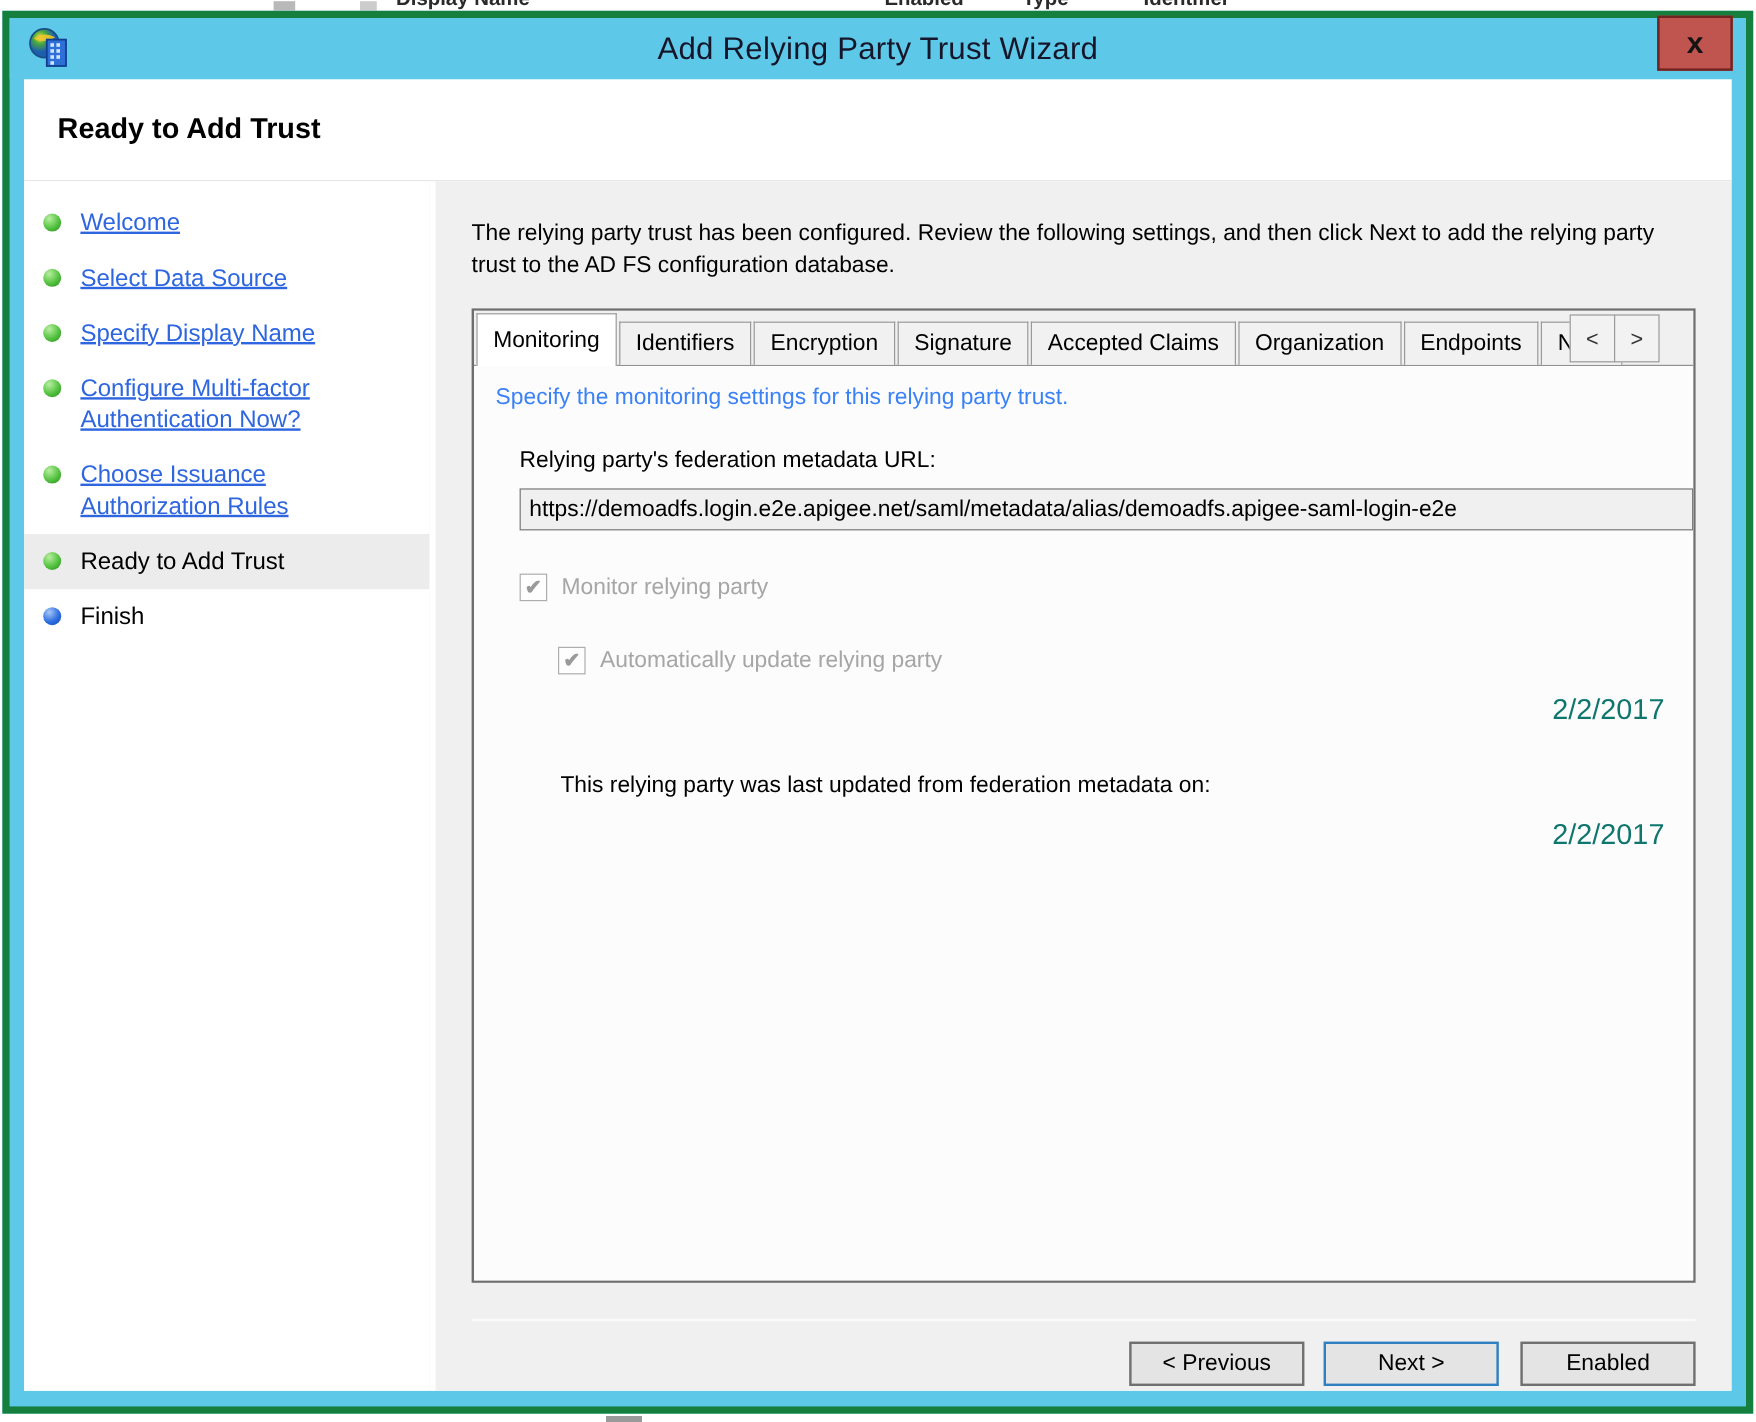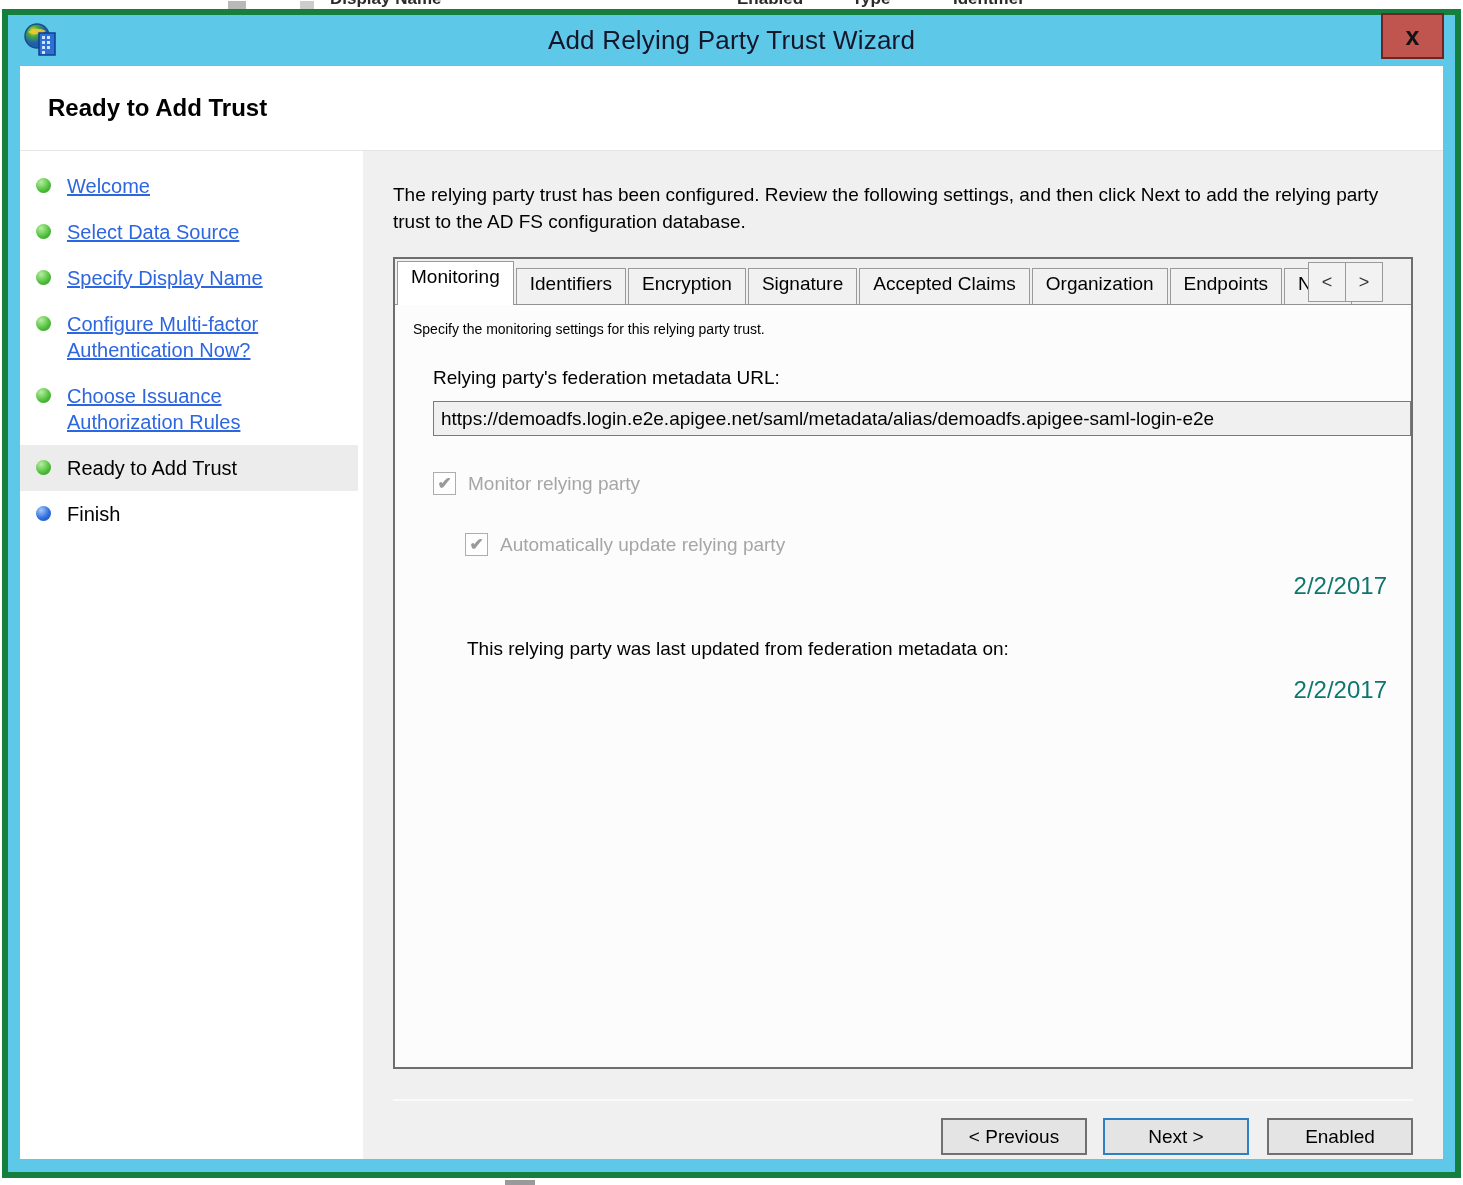--- a/index.html
+++ b/index.html
@@ -54,33 +54,33 @@
   
   .main { flex:1; background:#f0f0f0; border-left:5px solid #ffffff;
     padding:30px 30px 0 30px; display:flex; flex-direction:column; overflow:hidden; }
   .intro { font-size:19px; line-height:27px; color:#000000; max-width:1005px; }
 
   
   .tabcontrol { margin-top:22px; flex:none; height:812px;
     border:2px solid #6e6e6e; background:#fcfcfc; display:flex; flex-direction:column; }
   .tabstrip { position:relative; flex:none; height:46px; background:#f0f0f0;
     border-bottom:1px solid #919191; display:flex; align-items:flex-end; padding-left:2px; }
-  .tab { flex:none; height:36px; display:flex; padding:4px 13px;
+  .tab { flex:none; height:36px; display:flex; align-items:center; padding:14px 13px;
     font-size:19px; color:#000000; background:#f1f1f1; border:1px solid #9a9a9a;
     border-bottom:none; margin-right:2px; cursor:pointer; white-space:nowrap; }
   .tab.active { height:44px; background:#ffffff; position:relative; z-index:2;
     margin-bottom:-1px; }
   .tab.clipped { max-width:68px; overflow:hidden; }
   .tab-scroll { position:absolute; top:3px; right:28px; display:flex; z-index:3; }
   .scroll-btn { width:38px; height:40px; background:#f2f2f2; border:1px solid #9a9a9a;
     font-size:18px; color:#333; display:flex; align-items:center; justify-content:center;
     cursor:pointer; margin-left:-1px; }
 
   .tabpage { flex:1; background:#fcfcfc; padding:16px 24px 0 18px; overflow:hidden; }
-  .instruction { font-size:14px; color:#000000; }
+  .instruction { font-size:19px; color:#3b82f6; }
   .url-label { font-size:19px; color:#000000; margin:30px 0 0 20px; }
   .url-input { display:block; margin:12px 0 0 20px; width:978px; height:35px;
     border:1px solid #7a7a7a; background:#f0f0f0; color:#000000; font-size:19px;
     font-family:"Liberation Sans", sans-serif; padding:0 7px; }
   .cb-row { display:flex; align-items:center; }
   .cb-row.first { margin:36px 0 0 20px; }
   .cb-row.second { margin:38px 0 0 52px; }
   .cb-box { flex:none; width:23px; height:23px; border:1px solid #adadad;
     background:#fefefe; color:#9a9a9a; font-size:17px; font-weight:bold;
     display:flex; align-items:center; justify-content:center; }

